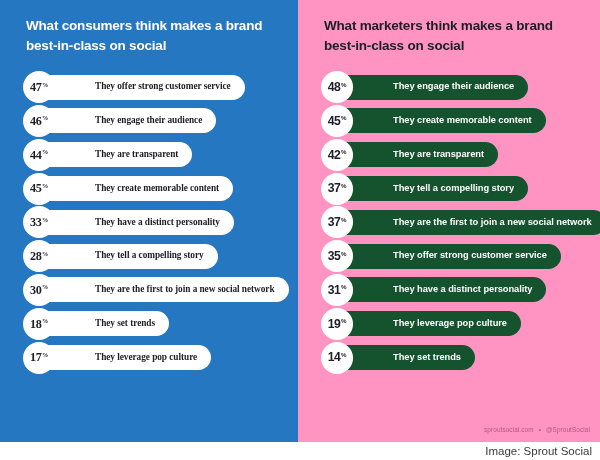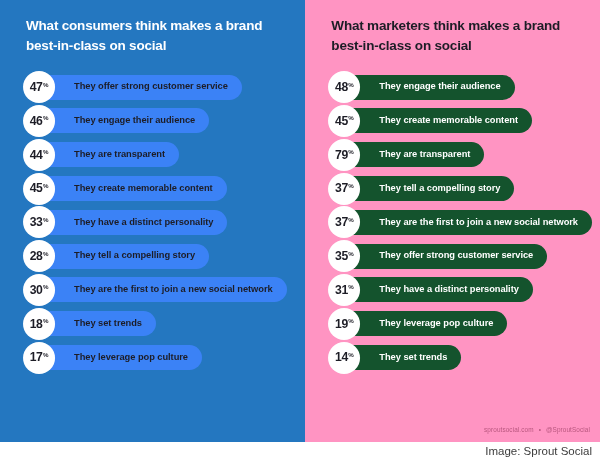--- a/index.html
+++ b/index.html
@@ -69,34 +69,36 @@
     height: 25px;
     border-radius: 13px;
     display: flex;
     align-items: center;
     padding-left: 42px;
     padding-right: 14px;
     white-space: nowrap;
   }
 
   .panel-left .bar-pill {
-    background: #3b82f6;
+    background: #ffffff;
     color: #1d1d26;
+    font-family: Liberation Serif, serif;
   }
 
   .panel-right .bar-pill {
     background: #14532d;
     color: #ffffff;
   }
 
   .bar-label {
     font-size: 9.3px;
     font-weight: bold;
     letter-spacing: -0.05px;
     line-height: 1;
+    margin-left: 21px;
   }
 
   .badge {
     position: absolute;
     left: 0px;
     top: 50%;
     transform: translate(-28%, -50%);
     width: 32px;
     height: 32px;
     border-radius: 50%;
@@ -293,21 +295,21 @@
                 <span class="badge-pct">%</span>
               </div>
             </div>
             <span class="bar-label">They create memorable content</span>
           </div>
         </div>
         <div class="bar-row">
           <div class="bar-pill">
             <div class="badge">
               <div class="badge-inner">
-                <span class="badge-num">79</span>
+                <span class="badge-num">42</span>
                 <span class="badge-pct">%</span>
               </div>
             </div>
             <span class="bar-label">They are transparent</span>
           </div>
         </div>
         <div class="bar-row">
           <div class="bar-pill">
             <div class="badge">
               <div class="badge-inner">

